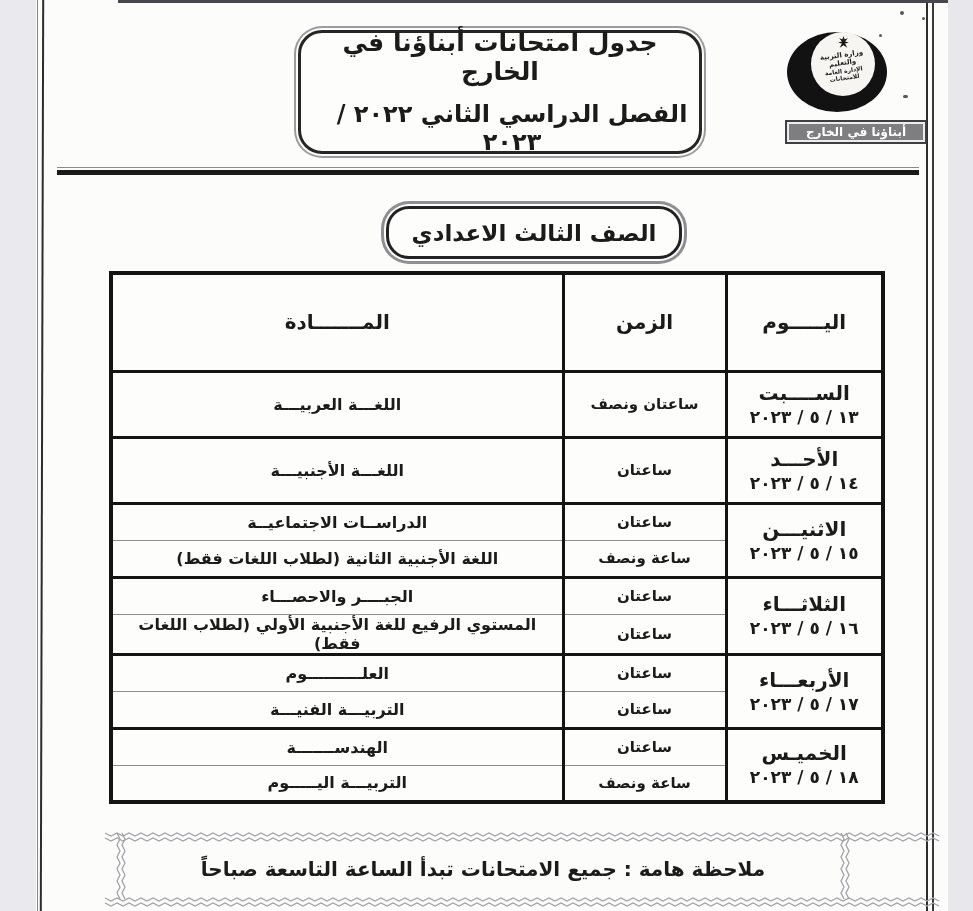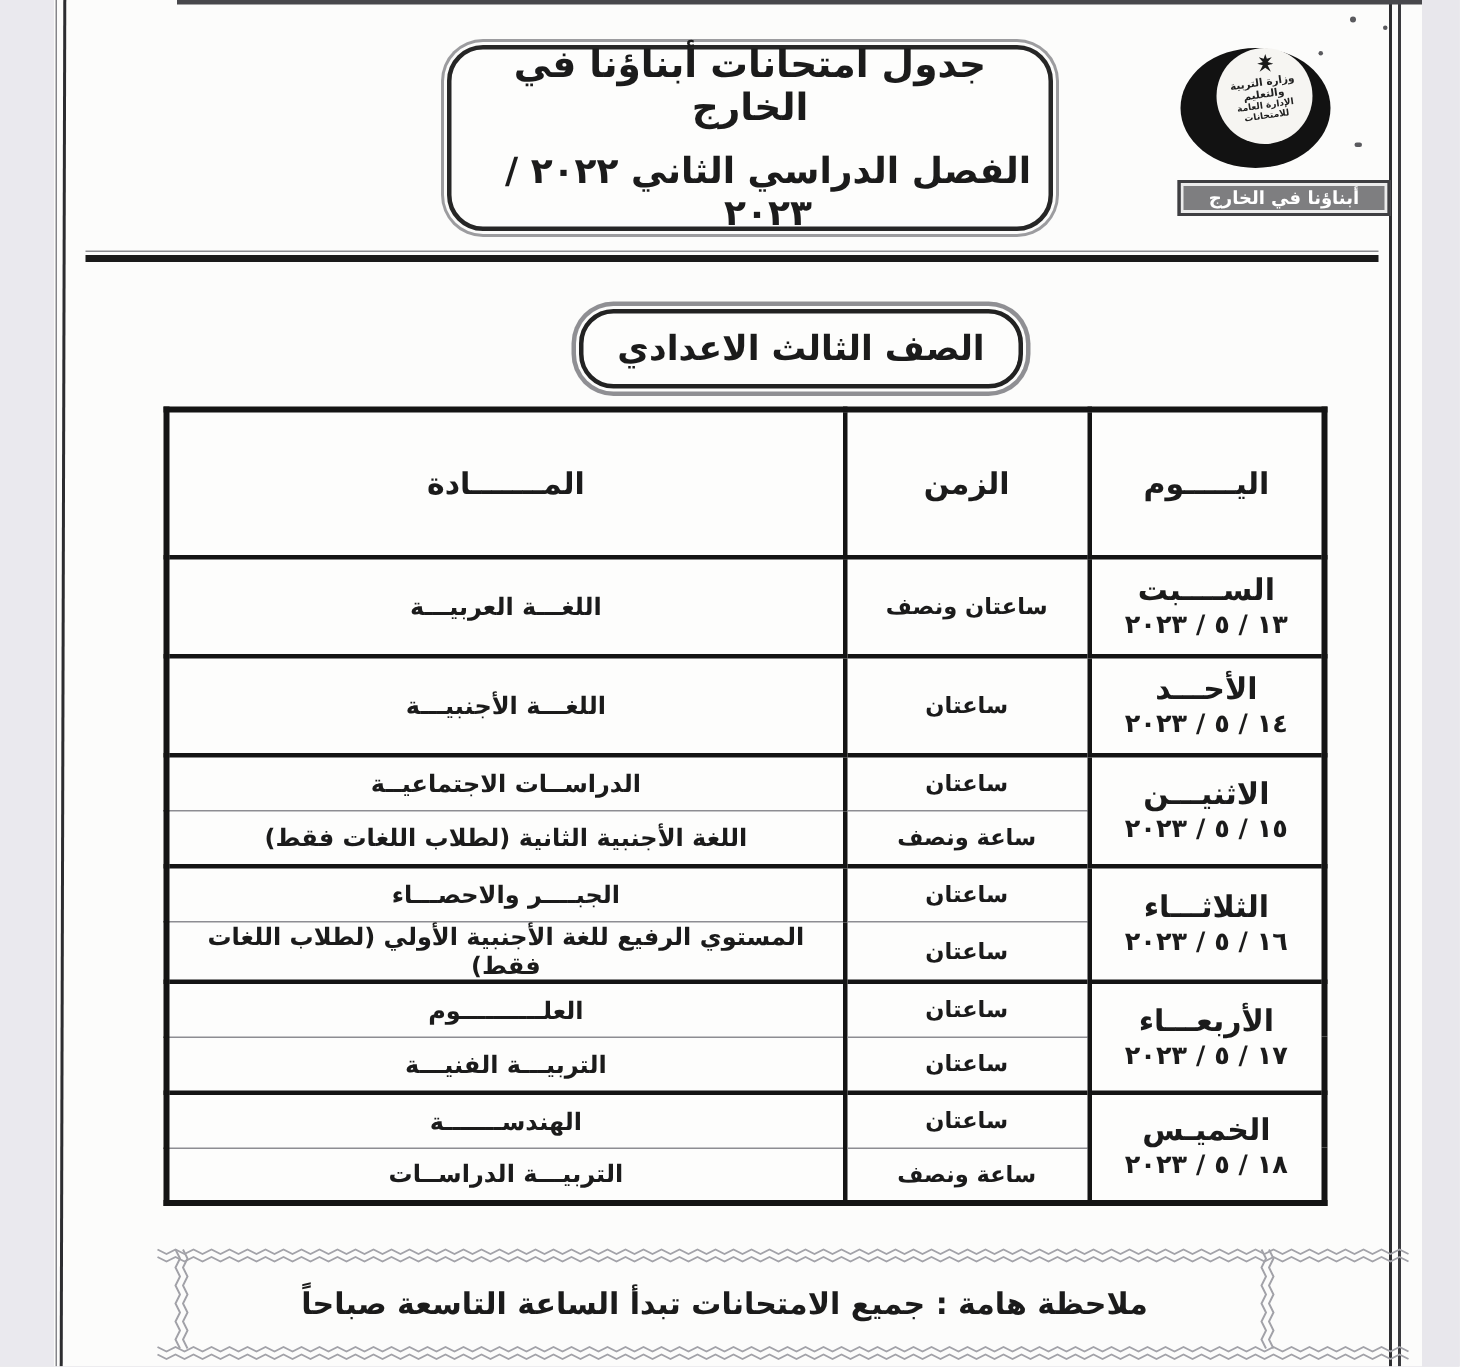--- a/index.html
+++ b/index.html
@@ -173,21 +173,21 @@
         <tr class="group part">
           <td rowspan="2">
             <div class="day-name">الخميـس</div>
             <div class="day-date">١٨ / ٥ / ٢٠٢٣</div>
           </td>
           <td class="time-cell">ساعتان</td>
           <td class="subject-cell">الهندســـــــة</td>
         </tr>
         <tr class="sub part">
           <td class="time-cell">ساعة ونصف</td>
-          <td class="subject-cell">التربيـــة الدراســات</td>
+          <td class="subject-cell">التربيـــة اليـــــوم</td>
         </tr>
       </tbody>
   </table>
 
   <svg class="note-frame" id="note-frame" viewBox="0 0 842 82">
       <polyline points="2,5 8,8 14,5 20,8 26,5 32,8 38,5 44,8 50,5 56,8 62,5 68,8 74,5 80,8 86,5 92,8 98,5 104,8 110,5 116,8 122,5 128,8 134,5 140,8 146,5 152,8 158,5 164,8 170,5 176,8 182,5 188,8 194,5 200,8 206,5 212,8 218,5 224,8 230,5 236,8 242,5 248,8 254,5 260,8 266,5 272,8 278,5 284,8 290,5 296,8 302,5 308,8 314,5 320,8 326,5 332,8 338,5 344,8 350,5 356,8 362,5 368,8 374,5 380,8 386,5 392,8 398,5 404,8 410,5 416,8 422,5 428,8 434,5 440,8 446,5 452,8 458,5 464,8 470,5 476,8 482,5 488,8 494,5 500,8 506,5 512,8 518,5 524,8 530,5 536,8 542,5 548,8 554,5 560,8 566,5 572,8 578,5 584,8 590,5 596,8 602,5 608,8 614,5 620,8 626,5 632,8 638,5 644,8 650,5 656,8 662,5 668,8 674,5 680,8 686,5 692,8 698,5 704,8 710,5 716,8 722,5 728,8 734,5 740,8 746,5 752,8 758,5 764,8 770,5 776,8 782,5 788,8 794,5 800,8 806,5 812,8 818,5 824,8 830,5 836,8" fill="none" stroke="#a2a2a8" stroke-width="1.3"></polyline>
       <polyline points="2,10 8,13 14,10 20,13 26,10 32,13 38,10 44,13 50,10 56,13 62,10 68,13 74,10 80,13 86,10 92,13 98,10 104,13 110,10 116,13 122,10 128,13 134,10 140,13 146,10 152,13 158,10 164,13 170,10 176,13 182,10 188,13 194,10 200,13 206,10 212,13 218,10 224,13 230,10 236,13 242,10 248,13 254,10 260,13 266,10 272,13 278,10 284,13 290,10 296,13 302,10 308,13 314,10 320,13 326,10 332,13 338,10 344,13 350,10 356,13 362,10 368,13 374,10 380,13 386,10 392,13 398,10 404,13 410,10 416,13 422,10 428,13 434,10 440,13 446,10 452,13 458,10 464,13 470,10 476,13 482,10 488,13 494,10 500,13 506,10 512,13 518,10 524,13 530,10 536,13 542,10 548,13 554,10 560,13 566,10 572,13 578,10 584,13 590,10 596,13 602,10 608,13 614,10 620,13 626,10 632,13 638,10 644,13 650,10 656,13 662,10 668,13 674,10 680,13 686,10 692,13 698,10 704,13 710,10 716,13 722,10 728,13 734,10 740,13 746,10 752,13 758,10 764,13 770,10 776,13 782,10 788,13 794,10 800,13 806,10 812,13 818,10 824,13 830,10 836,13" fill="none" stroke="#a2a2a8" stroke-width="1.3"></polyline>
       <polyline points="2,70 8,73 14,70 20,73 26,70 32,73 38,70 44,73 50,70 56,73 62,70 68,73 74,70 80,73 86,70 92,73 98,70 104,73 110,70 116,73 122,70 128,73 134,70 140,73 146,70 152,73 158,70 164,73 170,70 176,73 182,70 188,73 194,70 200,73 206,70 212,73 218,70 224,73 230,70 236,73 242,70 248,73 254,70 260,73 266,70 272,73 278,70 284,73 290,70 296,73 302,70 308,73 314,70 320,73 326,70 332,73 338,70 344,73 350,70 356,73 362,70 368,73 374,70 380,73 386,70 392,73 398,70 404,73 410,70 416,73 422,70 428,73 434,70 440,73 446,70 452,73 458,70 464,73 470,70 476,73 482,70 488,73 494,70 500,73 506,70 512,73 518,70 524,73 530,70 536,73 542,70 548,73 554,70 560,73 566,70 572,73 578,70 584,73 590,70 596,73 602,70 608,73 614,70 620,73 626,70 632,73 638,70 644,73 650,70 656,73 662,70 668,73 674,70 680,73 686,70 692,73 698,70 704,73 710,70 716,73 722,70 728,73 734,70 740,73 746,70 752,73 758,70 764,73 770,70 776,73 782,70 788,73 794,70 800,73 806,70 812,73 818,70 824,73 830,70 836,73" fill="none" stroke="#a2a2a8" stroke-width="1.3"></polyline>
       <polyline points="2,75 8,78 14,75 20,78 26,75 32,78 38,75 44,78 50,75 56,78 62,75 68,78 74,75 80,78 86,75 92,78 98,75 104,78 110,75 116,78 122,75 128,78 134,75 140,78 146,75 152,78 158,75 164,78 170,75 176,78 182,75 188,78 194,75 200,78 206,75 212,78 218,75 224,78 230,75 236,78 242,75 248,78 254,75 260,78 266,75 272,78 278,75 284,78 290,75 296,78 302,75 308,78 314,75 320,78 326,75 332,78 338,75 344,78 350,75 356,78 362,75 368,78 374,75 380,78 386,75 392,78 398,75 404,78 410,75 416,78 422,75 428,78 434,75 440,78 446,75 452,78 458,75 464,78 470,75 476,78 482,75 488,78 494,75 500,78 506,75 512,78 518,75 524,78 530,75 536,78 542,75 548,78 554,75 560,78 566,75 572,78 578,75 584,78 590,75 596,78 602,75 608,78 614,75 620,78 626,75 632,78 638,75 644,78 650,75 656,78 662,75 668,78 674,75 680,78 686,75 692,78 698,75 704,78 710,75 716,78 722,75 728,78 734,75 740,78 746,75 752,78 758,75 764,78 770,75 776,78 782,75 788,78 794,75 800,78 806,75 812,78 818,75 824,78 830,75 836,78" fill="none" stroke="#a2a2a8" stroke-width="1.3"></polyline>
       <polyline points="14,5 17,11 14,17 17,23 14,29 17,35 14,41 17,47 14,53 17,59 14,65 17,71" fill="none" stroke="#a2a2a8" stroke-width="1.3"></polyline>

